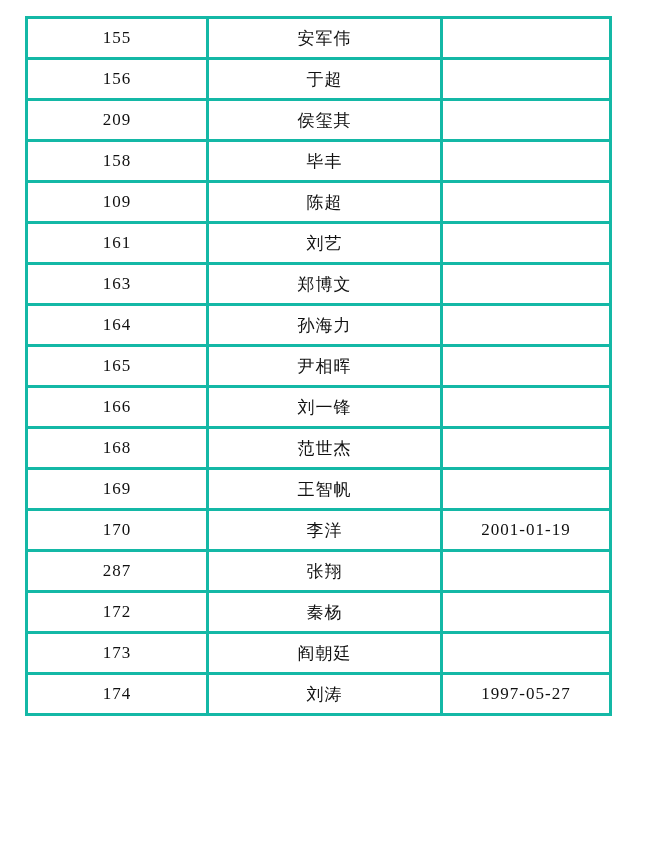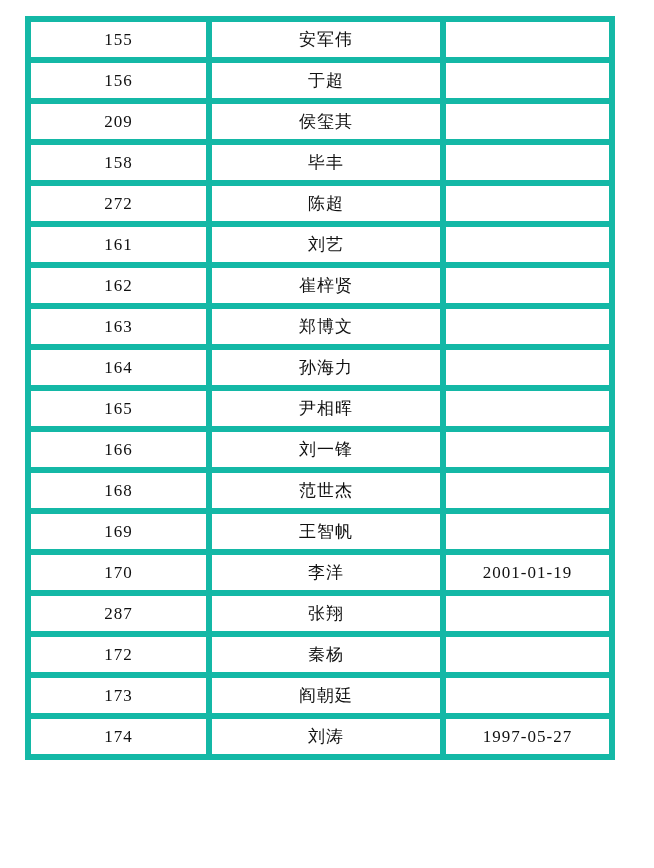--- a/index.html
+++ b/index.html
@@ -19,21 +19,21 @@
   table.roster {
     position: absolute;
     left: 25px;
     top: 16px;
     width: 584px;
     border-collapse: collapse;
     table-layout: fixed;
     border: 2px solid #2b2b2b;
   }
   table.roster td {
-    border: 6px solid #14b8a6;
+    border: 3px solid #14b8a6;
     height: 41px;
     text-align: center;
     vertical-align: middle;
     font-size: 17px;
     color: #111111;
     letter-spacing: 1px;
     padding: 0;
     overflow: hidden;
     white-space: nowrap;
   }
@@ -65,32 +65,27 @@
         <td class="num-cell">209</td>
         <td class="name-cell">侯玺其</td>
         <td class="date-cell"></td>
       </tr>
       <tr>
         <td class="num-cell">158</td>
         <td class="name-cell">毕丰</td>
         <td class="date-cell"></td>
       </tr>
       <tr>
-        <td class="num-cell">272</td>
+        <td class="num-cell">109</td>
         <td class="name-cell">陈超</td>
         <td class="date-cell"></td>
       </tr>
       <tr>
         <td class="num-cell">161</td>
         <td class="name-cell">刘艺</td>
-        <td class="date-cell"></td>
-      </tr>
-      <tr>
-        <td class="num-cell">162</td>
-        <td class="name-cell">崔梓贤</td>
         <td class="date-cell"></td>
       </tr>
       <tr>
         <td class="num-cell">163</td>
         <td class="name-cell">郑博文</td>
         <td class="date-cell"></td>
       </tr>
       <tr>
         <td class="num-cell">164</td>
         <td class="name-cell">孙海力</td>

